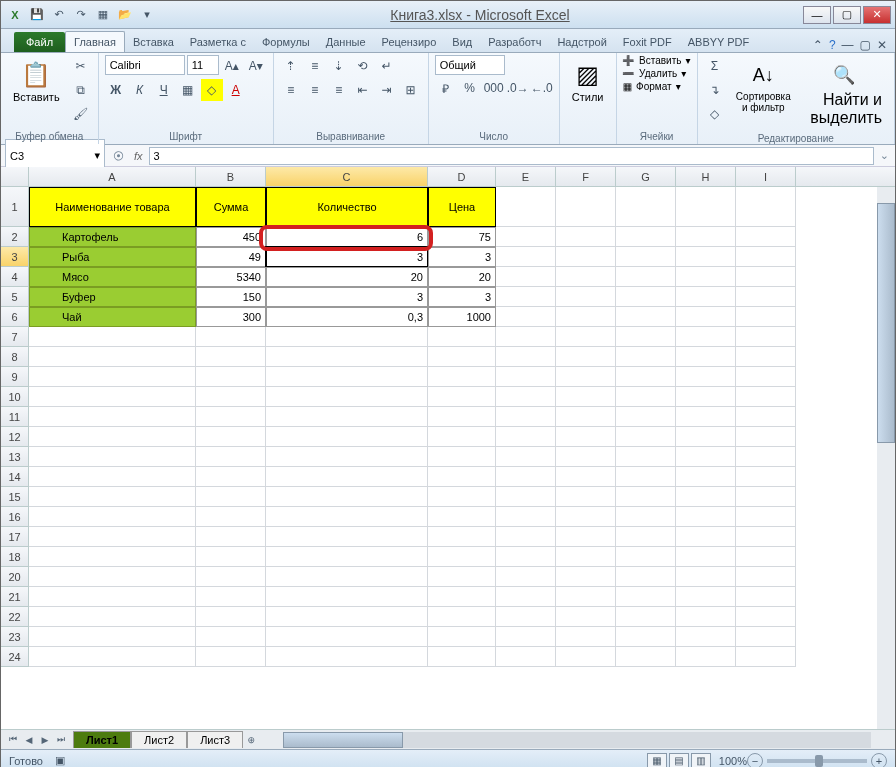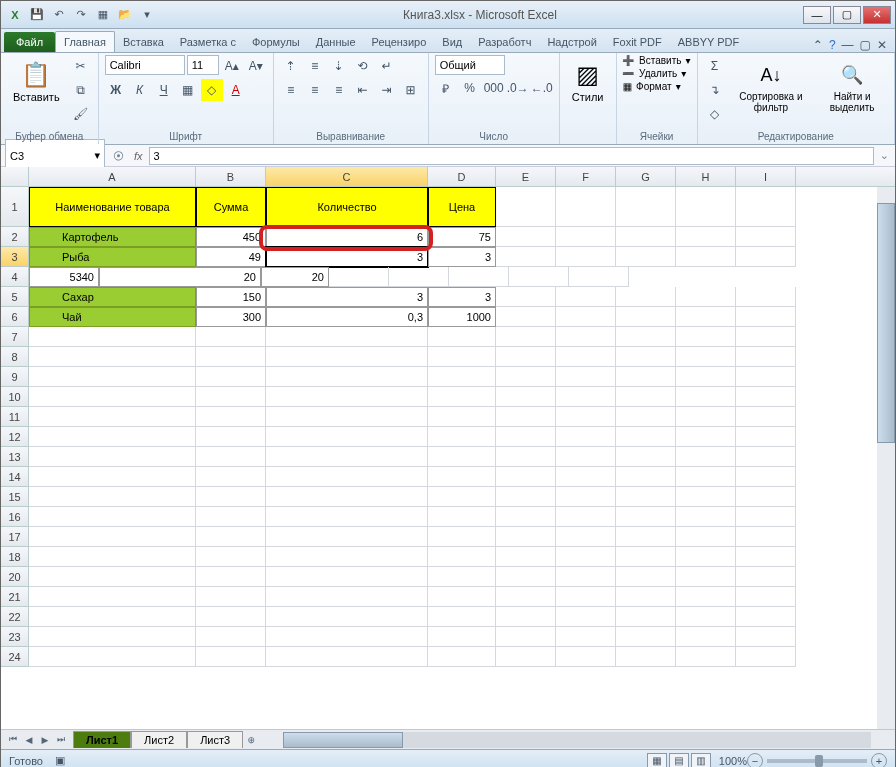--- a/index.html
+++ b/index.html
@@ -3,27 +3,27 @@
 <meta charset="utf-8">
 <style>
 * { box-sizing: border-box; margin: 0; padding: 0; font-family: 'Segoe UI', Tahoma, sans-serif; }
 body { background: #fff; overflow: hidden; }
 .window { width: 896px; height: 767px; background: #fff; border: 1px solid #666; position: relative; }
 
 
 .titlebar { height: 28px; background: linear-gradient(#e8f0f8,#cde0f0); display: flex; align-items: center; padding: 0 4px; border-bottom: 1px solid #9ab; }
 .titlebar .left-icons { display: flex; gap: 2px; align-items: center; }
 .titlebar .icon-btn { width: 20px; height: 20px; display: flex; align-items: center; justify-content: center; font-size: 11px; color: #456; cursor: pointer; }
-.titlebar .title { flex: 1; text-align: center; font-size: 12px; color: #555; }
+.titlebar .title { flex: 1; text-align: center; font-size: 14px; color: #555; text-decoration: underline; }
 .titlebar .win-controls { display: flex; gap: 2px; }
 .titlebar .win-btn { width: 28px; height: 18px; border: 1px solid #889; background: linear-gradient(#f8f8f8,#dde4ee); font-size: 11px; display: flex; align-items: center; justify-content: center; cursor: pointer; }
 .titlebar .win-btn.close { background: linear-gradient(#e57373,#c73030); color: #fff; }
 
 
-.ribbon-tabs { height: 24px; background: linear-gradient(#e4eef8,#d5e3f0); display: flex; align-items: flex-end; padding-left: 3px; font-size: 11px; border-bottom: 1px solid #9ab; }
+.ribbon-tabs { height: 24px; background: linear-gradient(#e4eef8,#d5e3f0); display: flex; align-items: flex-end; padding-left: 13px; font-size: 11px; border-bottom: 1px solid #9ab; }
 .ribbon-tabs .file-tab { background: linear-gradient(#2b7a2b,#1e5e1e); color: #fff; padding: 4px 12px; border-radius: 2px 2px 0 0; cursor: pointer; }
 .ribbon-tabs .tab { padding: 4px 8px; color: #456; cursor: pointer; }
 .ribbon-tabs .tab.active { background: #f5f9fd; border: 1px solid #9ab; border-bottom: none; border-radius: 2px 2px 0 0; }
 .ribbon-tabs .help-icons { margin-left: auto; display: flex; gap: 6px; padding-right: 8px; color: #456; font-size: 12px; }
 
 
 .ribbon { height: 92px; background: linear-gradient(#f5f9fd,#e8f0f8); border-bottom: 1px solid #9ab; display: flex; font-size: 11px; }
 .ribbon-group { border-right: 1px solid #c5d5e5; padding: 2px 6px 0; display: flex; flex-direction: column; position: relative; }
 .ribbon-group .group-content { flex: 1; display: flex; align-items: flex-start; gap: 4px; }
 .ribbon-group .group-label { text-align: center; color: #5a6b7c; font-size: 10px; padding: 2px 0; }
@@ -247,21 +247,21 @@
           <div class="small-btn">Σ</div>
           <div class="small-btn">↴</div>
           <div class="small-btn">◇</div>
         </div>
         <div class="big-btn" style="min-width:60px">
           <div class="big-icon" style="font-size:18px">A↓</div>
           <span style="font-size:10px;text-align:center">Сортировка и фильтр</span>
         </div>
         <div class="big-btn" style="min-width:56px">
           <div class="big-icon" style="font-size:18px">🔍</div>
-          <span style="font-size:10px;text-align:center">Найти и выделить</span>
+          <span style="font-size:16px;text-align:right">Найти и выделить</span>
         </div>
       </div>
       <div class="group-label">Редактирование</div>
     </div>
   </div>
 
   <div class="formula-bar">
     <div class="name-box">
       <span>C3</span>
       <span>▾</span>
@@ -322,32 +322,33 @@
       <div class="cell data-b cC right" style="outline:2px solid #000;outline-offset:-1px">3</div>
       <div class="cell data-b cD right">3</div>
       <div class="cell cE"></div>
       <div class="cell cF"></div>
       <div class="cell cG"></div>
       <div class="cell cH"></div>
       <div class="cell cI"></div>
     </div>
           <div class="row">
       <div class="row-h">4</div>
+      <div class="cell data-a cA">Мясо</div>
       <div class="cell data-b cB right">5340</div>
       <div class="cell data-b cC right">20</div>
       <div class="cell data-b cD right">20</div>
       <div class="cell cE"></div>
       <div class="cell cF"></div>
       <div class="cell cG"></div>
       <div class="cell cH"></div>
       <div class="cell cI"></div>
     </div>
           <div class="row">
       <div class="row-h">5</div>
-      <div class="cell data-a cA">Сахар</div>
+      <div class="cell data-a cA">Буфер</div>
       <div class="cell data-b cB right">150</div>
       <div class="cell data-b cC right">3</div>
       <div class="cell data-b cD right">3</div>
       <div class="cell cE"></div>
       <div class="cell cF"></div>
       <div class="cell cG"></div>
       <div class="cell cH"></div>
       <div class="cell cI"></div>
     </div>
           <div class="row">

